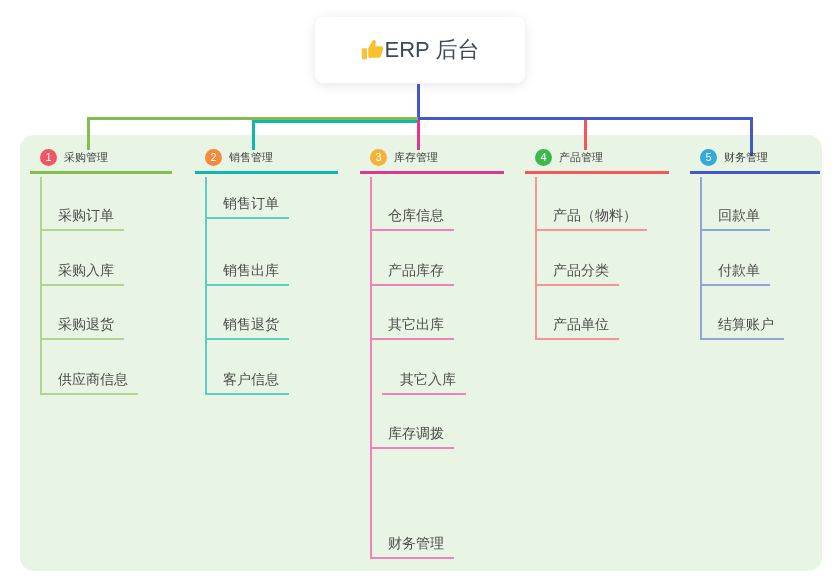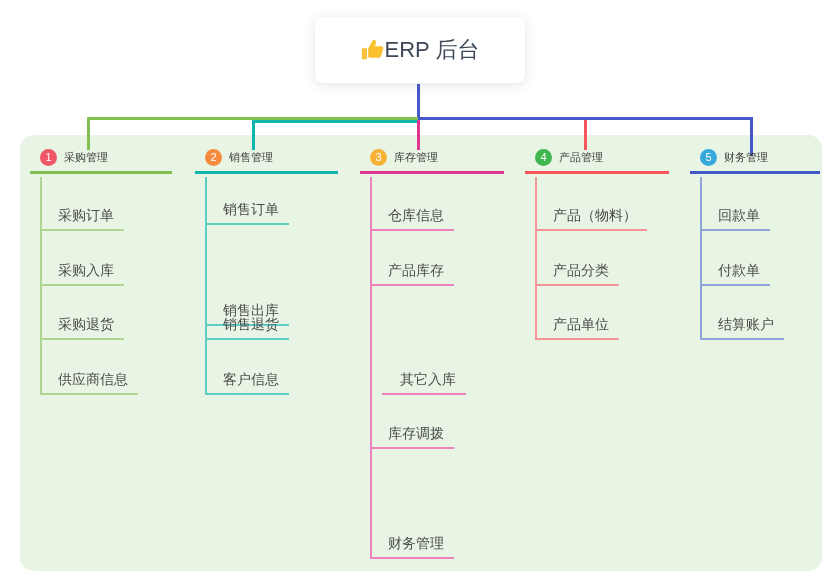--- a/index.html
+++ b/index.html
@@ -98,34 +98,35 @@
     <div class="child" style="top:166px;">采购退货</div>
     <div class="child" style="top:221px;">供应商信息</div>
   </div>
 
   <div class="branch b2" style="left:195px; width:143px;">
     <div class="bhead">
       <span class="badge">2</span>
       <span class="blabel">销售管理</span>
     </div>
     <div class="vline" style="height:218px;"></div>
-    <div class="child" style="top:51px;">销售订单</div>
-    <div class="child" style="top:112px;margin-top:40px;">销售出库</div>
+    <div class="child" style="top:45px;">销售订单</div>
+    <div class="child" style="top:112px;">销售出库</div>
     <div class="child" style="top:166px;">销售退货</div>
     <div class="child" style="top:221px;">客户信息</div>
   </div>
 
   <div class="branch b3" style="left:360px; width:144px;">
     <div class="bhead">
       <span class="badge">3</span>
       <span class="blabel">库存管理</span>
     </div>
     <div class="vline" style="height:382px;"></div>
     <div class="child" style="top:57px;">仓库信息</div>
     <div class="child" style="top:112px;">产品库存</div>
+    <div class="child" style="top:166px;">其它出库</div>
     <div class="child" style="top:221px;margin-left:12px;">其它入库</div>
     <div class="child" style="top:275px;">库存调拨</div>
     <div class="child" style="top:385px;">财务管理</div>
   </div>
 
   <div class="branch b4" style="left:525px; width:144px;">
     <div class="bhead">
       <span class="badge">4</span>
       <span class="blabel">产品管理</span>
     </div>

